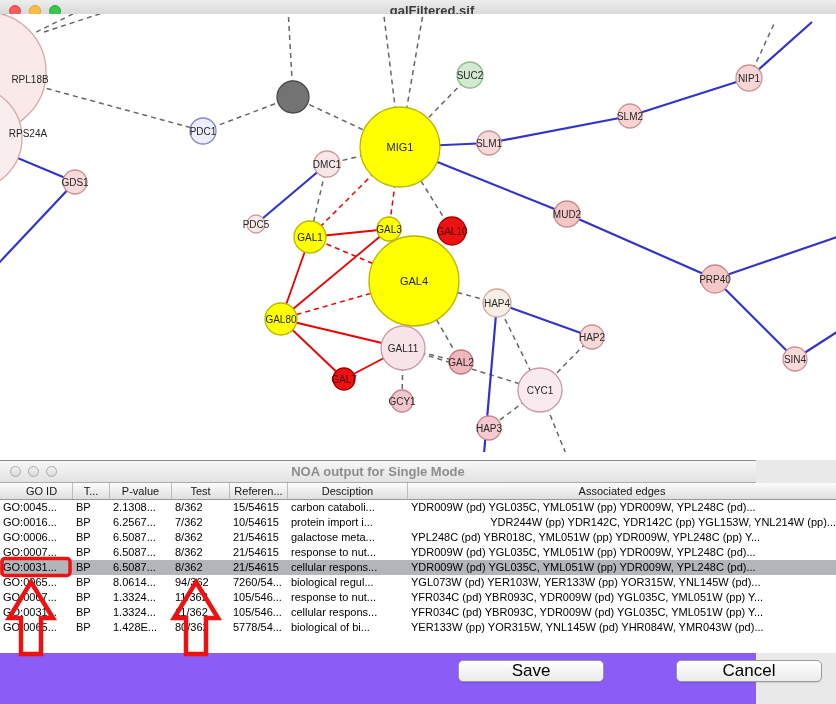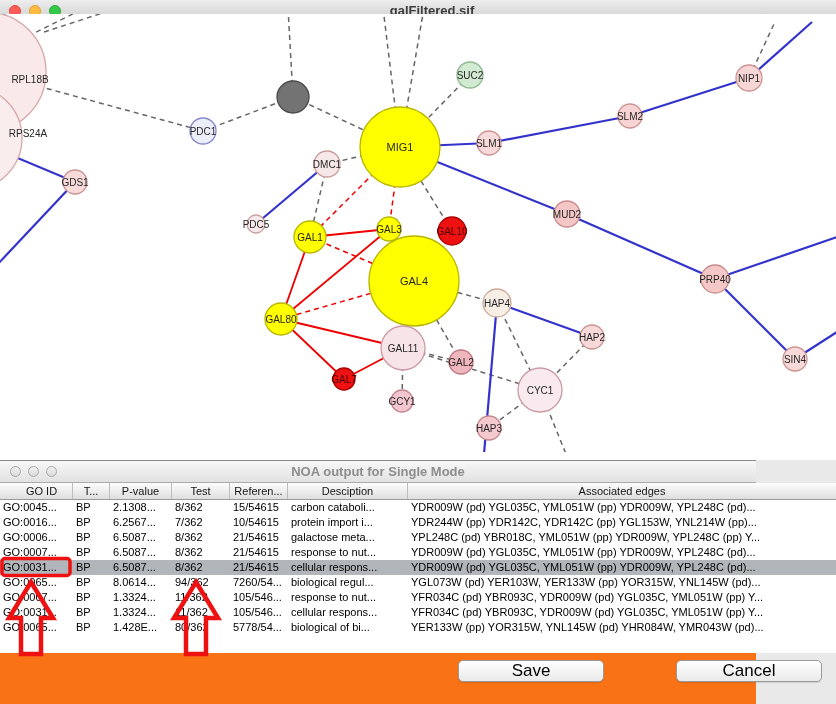--- a/index.html
+++ b/index.html
@@ -13,21 +13,21 @@
   .traffic{position:absolute;top:5px;left:9px;display:flex;gap:8px;}
   .light{width:12px;height:12px;border-radius:50%;box-sizing:border-box;}
   .light.red{background:#fc5b57;border:1px solid #e2453e;}
   .light.yellow{background:#fdbc40;border:1px solid #e0a135;}
   .light.green{background:#34c84a;border:1px solid #2aa93a;}
   .title{text-align:center;line-height:21px;font-size:13px;color:#3c3c3c;font-weight:bold;}
   .network{position:absolute;top:14px;left:0;width:836px;height:438px;background:#ffffff;padding-left:14px;}
   .network svg{position:absolute;left:0;top:0;}
 
   
-  .noa-window{position:absolute;left:0;top:460px;width:756px;height:244px;background:#f97316;
+  .noa-window{position:absolute;left:0;top:460px;width:756px;height:244px;background:#8b5cf6;
               border-top:1px solid #8a8a8a;box-sizing:border-box;}
   .noa-titlebar{position:relative;height:22px;background:linear-gradient(#f7f7f7,#e2e2e2);
                 border-bottom:1px solid #ababab;box-sizing:border-box;}
   .noa-title{line-height:21px;text-align:center;font-size:13px;color:#8d8d8d;font-weight:bold;}
   .dots{position:absolute;left:10px;top:5px;display:flex;gap:7px;}
   .dot{width:11px;height:11px;border-radius:50%;border:1px solid #a9a9a9;
        background:linear-gradient(#f2f2f2,#dadada);box-sizing:border-box;}
 
   .table-area{position:absolute;left:0;top:22px;width:836px;height:170px;background:#fff;overflow:hidden;}
   .thead{display:flex;height:17px;background:linear-gradient(#fdfdfd,#dedede);
@@ -204,21 +204,21 @@
             <div class="tcell" style="width: 120px;">carbon cataboli...</div>
             <div class="tcell" style="width: 428px;">YDR009W (pd) YGL035C, YML051W (pp) YDR009W, YPL248C (pd)...</div>
           </div>
           <div class="trow">
             <div class="tcell" style="width: 73px;">GO:0016...</div>
             <div class="tcell" style="width: 37px;">BP</div>
             <div class="tcell" style="width: 62px;">6.2567...</div>
             <div class="tcell" style="width: 58px;">7/362</div>
             <div class="tcell" style="width: 58px;">10/54615</div>
             <div class="tcell" style="width: 120px;">protein import i...</div>
-            <div class="tcell" style="width: 428px;">YDR244W (pp) YDR142C, YDR142C (pp) YGL153W, YNL214W (pp)...</div>
+            <div class="tcell" style="width: 428px; text-align: right;">YDR244W (pp) YDR142C, YDR142C (pp) YGL153W, YNL214W (pp)...</div>
           </div>
           <div class="trow">
             <div class="tcell" style="width: 73px;">GO:0006...</div>
             <div class="tcell" style="width: 37px;">BP</div>
             <div class="tcell" style="width: 62px;">6.5087...</div>
             <div class="tcell" style="width: 58px;">8/362</div>
             <div class="tcell" style="width: 58px;">21/54615</div>
             <div class="tcell" style="width: 120px;">galactose meta...</div>
             <div class="tcell" style="width: 428px;">YPL248C (pd) YBR018C, YML051W (pp) YDR009W, YPL248C (pp) Y...</div>
           </div>

